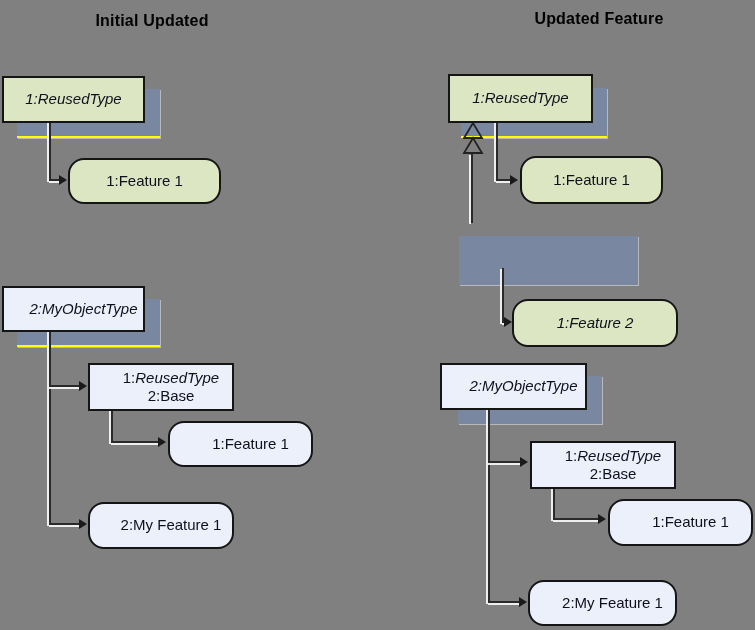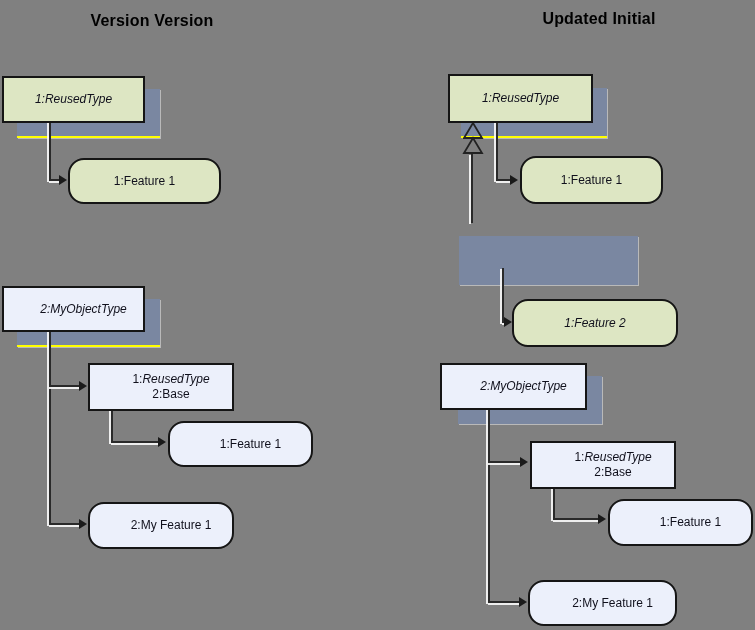--- a/index.html
+++ b/index.html
@@ -16,21 +16,21 @@
   .title{
     position:absolute;
     font-weight:bold;font-size:16px;
     color:#000;text-align:center;
     z-index:4;letter-spacing:0.2px;
   }
   .node{
     position:absolute;box-sizing:border-box;
     border:2px solid var(--border-dark,#151515);
     display:flex;flex-direction:column;align-items:center;justify-content:center;
-    font-size:12px;color:var(--text-dark,#10101c);
+    font-size:15px;color:var(--text-dark,#10101c);
     z-index:3;line-height:1.22;text-align:center;
   }
   .green{background:var(--type-green,#dde6c3);}
   .light{background:var(--instance-light,#ecf0fb);padding-left:20px;}
   .rounded{border-radius:16px;}
   .italic{font-style:italic;}
   .shadow{
     position:absolute;box-sizing:border-box;
     background:var(--shadow-slate,#7a87a1);
     box-shadow:1px 1px 0 rgba(255,255,255,0.45);
@@ -56,21 +56,21 @@
     border-left:8px solid #1a1a1a;
     z-index:2;
   }
   .gen-arrow{position:absolute;z-index:2;}
 </style>
 </head>
 <body>
 
 <div id="canvas">
 
-  <div class="title" style="left:62px;top:12px;width:180px;">Version Version</div>
+  <div class="title" style="left:62px;top:12px;width:180px;">Initial Updated</div>
 
   <div class="shadow yellow" style="left:17px;top:89px;width:143px;height:49px;"></div>
   <div class="node green" style="left:2px;top:76px;width:143px;height:47px;">
     <span class="italic">1:ReusedType</span>
   </div>
 
   <div class="vline" style="left:49px;top:121px;height:60px;"></div>
   <div class="hline" style="left:49px;top:179px;width:12px;"></div>
   <div class="arrow-r" style="left:59px;top:175px;"></div>
 
@@ -101,21 +101,21 @@
     <span>1:Feature 1</span>
   </div>
 
   <div class="hline" style="left:49px;top:523px;width:30px;"></div>
   <div class="arrow-r" style="left:79px;top:519px;"></div>
 
   <div class="node light rounded" style="left:88px;top:502px;width:146px;height:47px;">
     <span>2:My Feature 1</span>
   </div>
 
-  <div class="title" style="left:509px;top:10px;width:180px;">Updated Initial</div>
+  <div class="title" style="left:509px;top:10px;width:180px;">Updated Feature</div>
 
   <div class="shadow yellow" style="left:461px;top:88px;width:146px;height:50px;"></div>
   <div class="node green" style="left:448px;top:74px;width:145px;height:49px;">
     <span class="italic">1:ReusedType</span>
   </div>
 
   <svg class="gen-arrow" style="left:462px;top:122px;" width="22" height="33" viewBox="0 0 22 33">
     <polygon points="11,1 2,16 20,16" fill="none" stroke="#222" stroke-width="1.8"></polygon>
     <polygon points="11,16 2,31 20,31" fill="none" stroke="#222" stroke-width="1.8"></polygon>
   </svg>

